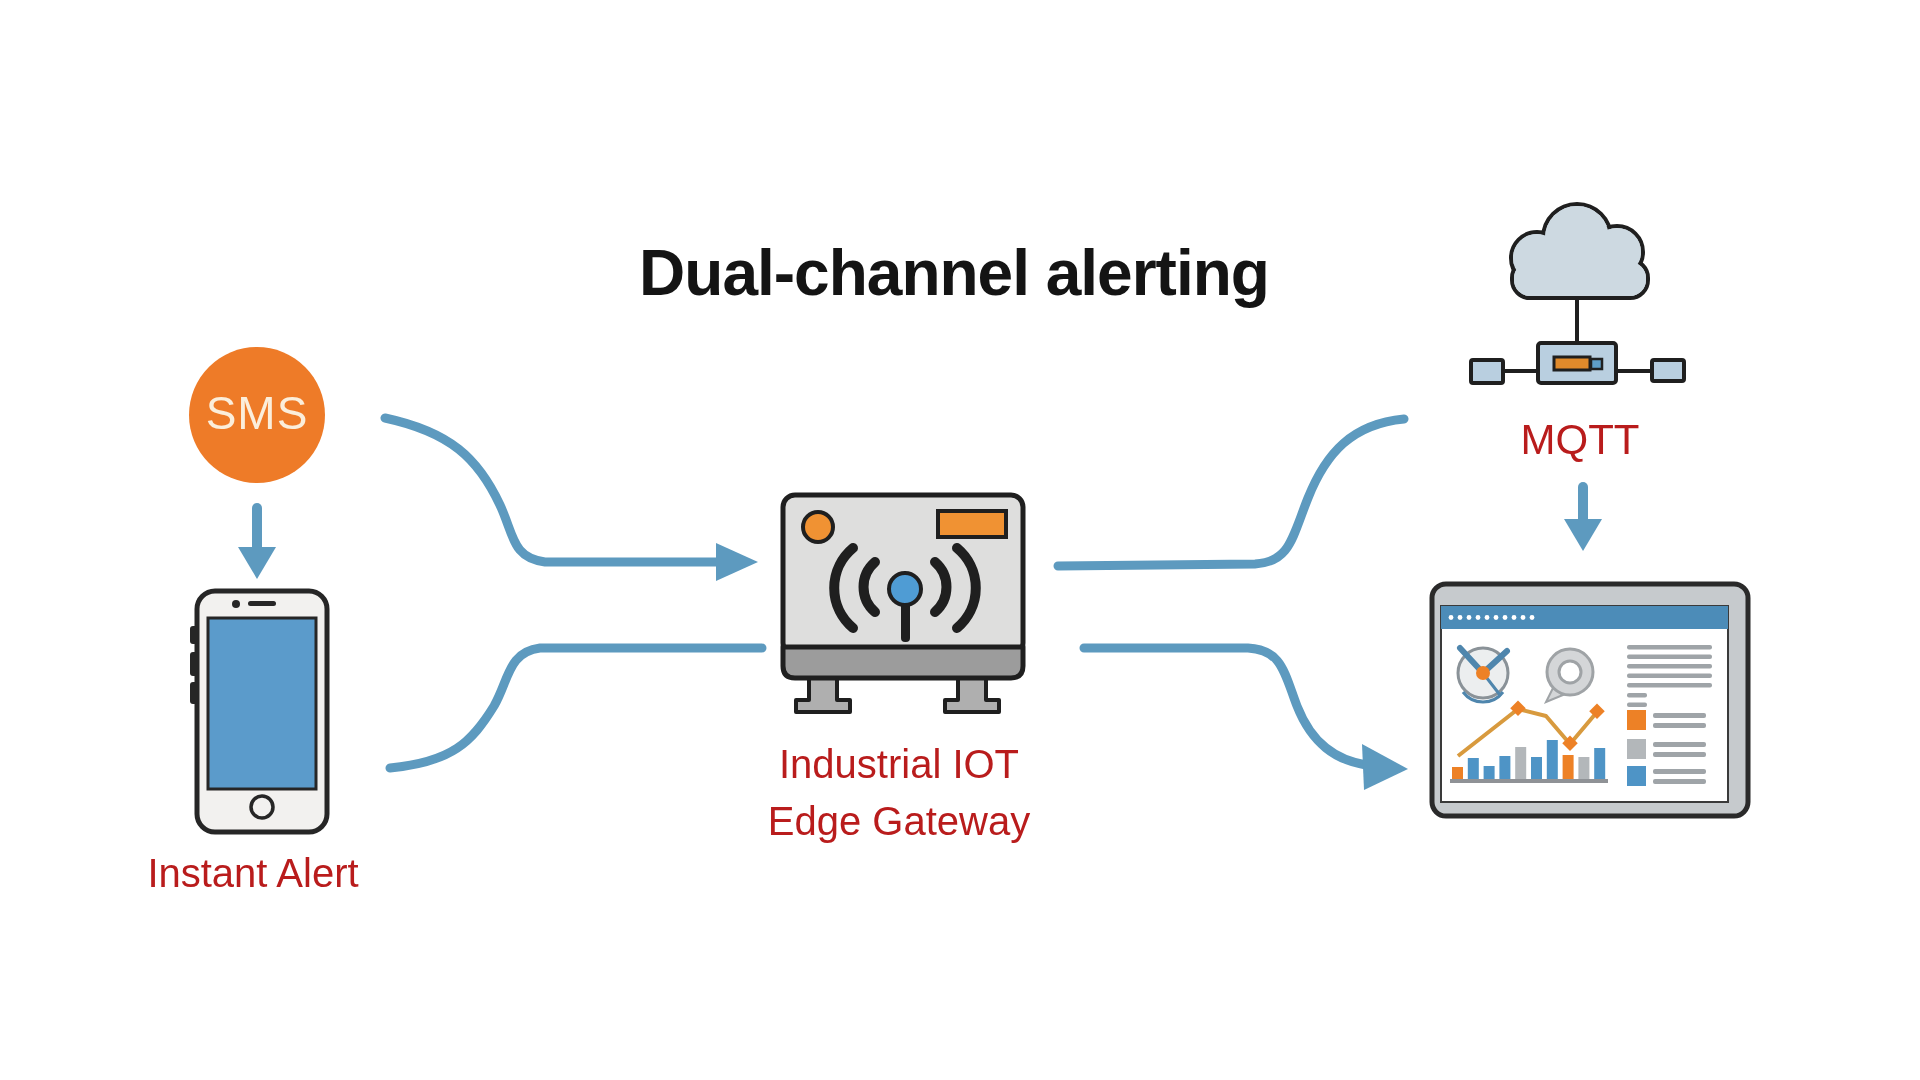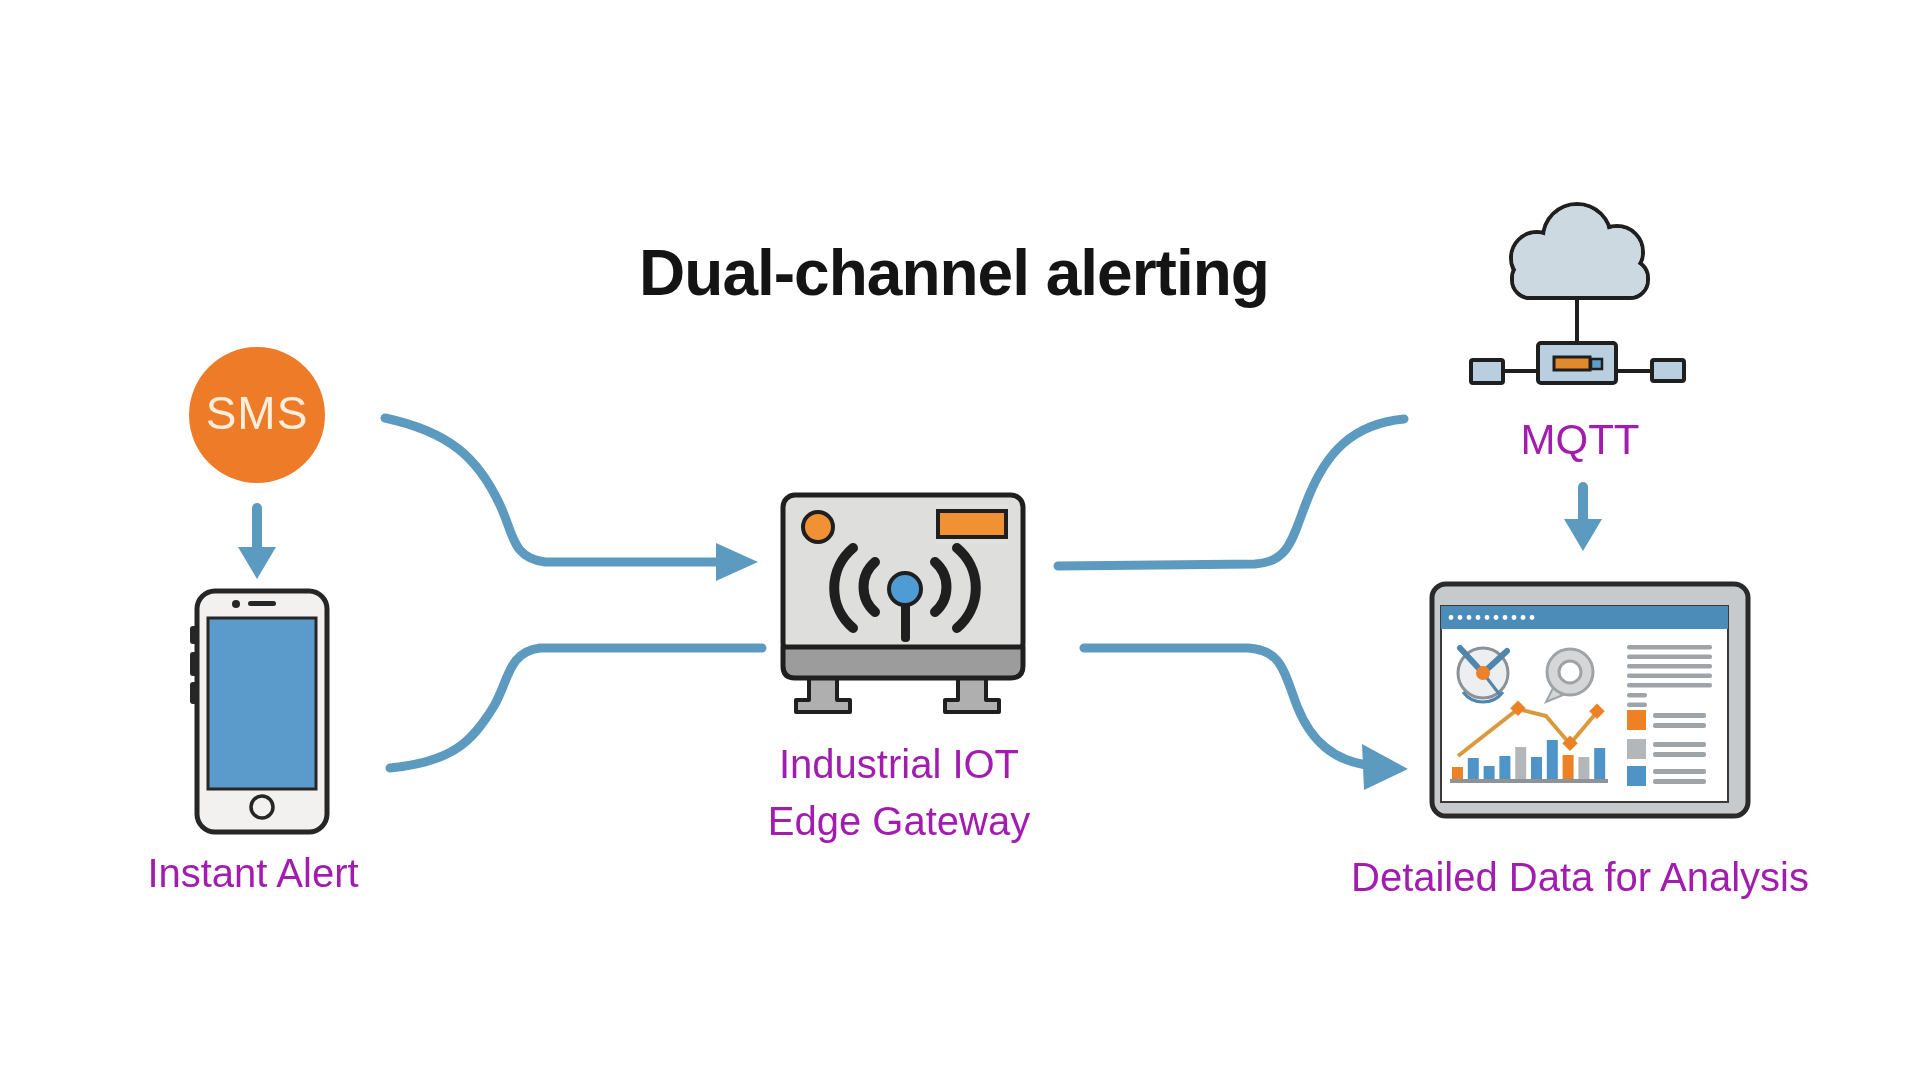--- a/index.html
+++ b/index.html
@@ -16,21 +16,21 @@
     width: 1920px;
     height: 1080px;
     background: #ffffff;
   }
   .artwork {
     position: absolute;
     inset: 0;
   }
   .label {
     position: absolute;
-    color: #a21caf;
+    color: #b91c1c;
     white-space: nowrap;
     transform: translateX(-50%);
   }
   .title {
     left: 931px;
     top: 236px;
     font-size: 64px;
     font-weight: 700;
     letter-spacing: -1px;
     color: #141414;
@@ -244,14 +244,13 @@
 
   <div class="label gateway-label">
     <div>Industrial IOT</div>
     <div>Edge Gateway</div>
   </div>
 
   <div class="label instant-alert">Instant Alert</div>
 
   <div class="label mqtt-label">MQTT</div>
 
-  <div class="label analysis-label">Detailed Data for Analysis</div>
 </div>
 
 </body></html>

